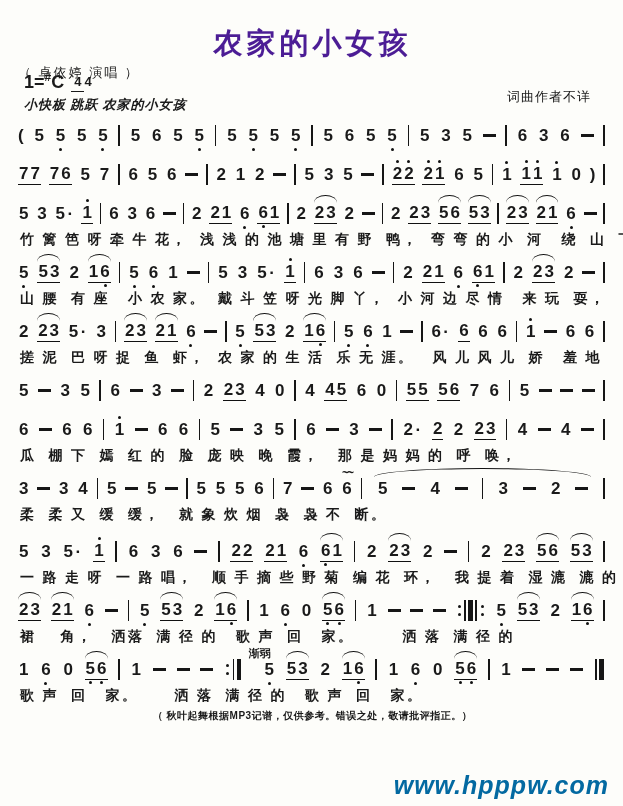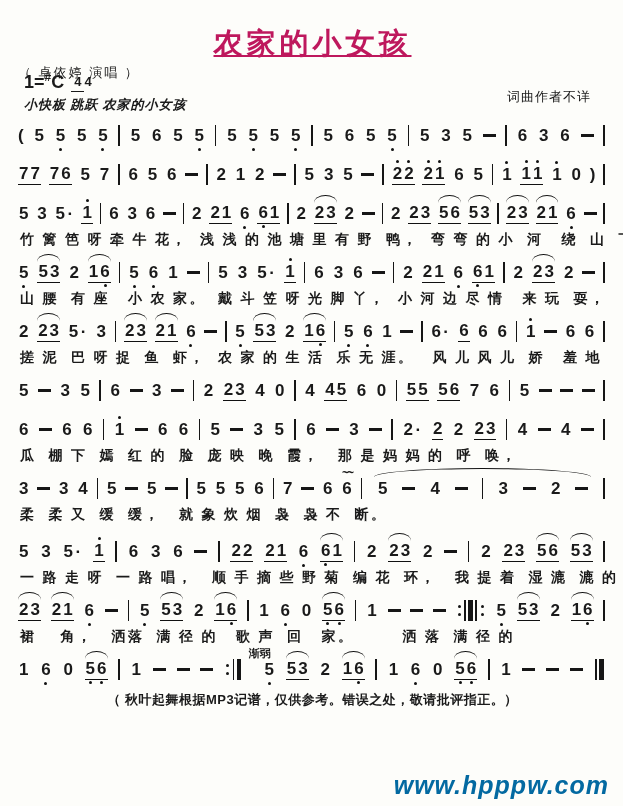--- a/index.html
+++ b/index.html
@@ -2,22 +2,22 @@
 <html><head>
 <meta charset="utf-8">
 <style>
   html,body{margin:0;padding:0;background:#e8e8e8;}
   .page{
     width:623px;height:806px;background:#fdfdfa;position:relative;
     font-family:"Liberation Sans",sans-serif;color:#1a1a1a;
     overflow:hidden;box-sizing:border-box;padding:8px 16px 0 18px;
   }
   
-  .title{text-align:center;font-size:29px;font-weight:bold;color:#be185d;
-    letter-spacing:4px;margin-top:16px;text-decoration:underline;}
+  .title{text-align:center;font-size:29px;font-weight:bold;color:#4c1d95;
+    letter-spacing:4px;margin-top:16px;}
   .singer{font-size:13px;margin-top:0;letter-spacing:2px;}
   .meta-row{position:relative;height:44px;margin-top:-14px;}
   .key{position:absolute;left:6px;top:2px;font-size:18px;font-weight:bold;}
   .key sup{font-size:12px;vertical-align:super;}
   .frac{display:inline-block;vertical-align:middle;text-align:center;
     font-size:13px;font-weight:bold;line-height:1;margin-left:7px;margin-top:-4px;}
   .frac .top{border-bottom:1.3px solid #1a1a1a;padding:0 3px 2px;}
   .frac .bot{padding-top:2px;}
   .tempo{position:absolute;left:6px;top:28px;font-size:13px;font-weight:bold;
     font-family:"Liberation Serif",serif;font-style:italic;letter-spacing:1px;}
@@ -54,21 +54,21 @@
   .bl2 .thick{display:inline-block;width:4.5px;height:21px;background:#161616;margin:0 1px;}
   .rd{display:inline-flex;flex-direction:column;justify-content:center;margin:0 2px;}
   .rd b{width:3px;height:3px;border-radius:50%;background:#161616;display:block;margin:2.5px 0;}
   .paren{font-size:17px;font-weight:bold;}
   .ann{position:relative;width:0;overflow:visible;}
   .ann b{position:absolute;top:-26px;left:-4px;font-size:11px;font-weight:bold;
     white-space:nowrap;font-family:"Liberation Serif",serif;}
   .lyr{font-family:"Liberation Serif",serif;font-size:14px;font-weight:bold;
     letter-spacing:2.5px;white-space:pre;margin:0 0 5px 2px;line-height:16px;}
   
-  .footnote{text-align:center;font-size:13px;font-weight:bold;margin-top:3px;
+  .footnote{text-align:center;font-size:10px;font-weight:bold;margin-top:3px;
     letter-spacing:0.5px;}
   .watermark{position:absolute;right:14px;bottom:6px;font-size:25px;font-weight:bold;
     font-style:italic;color:#0369a1;letter-spacing:1px;}
 </style>
 </head>
 <body>
 
 <div class="page">
   <div class="title">农家的小女孩</div>
   <div class="singer">（ 卓依婷 演唱 ）</div>
@@ -930,18 +930,19 @@
             <span class="d">1</span>
           </span>
           <span class="dash"></span>
           <span class="dash"></span>
           <span class="dash"></span>
           <span class="bl2">
             <i class="thin"></i>
             <i class="thick"></i>
           </span>
         </div>
+        <div class="lyr">歌 声  回   家。      洒 落  满 径 的   歌 声  回   家。</div>
       </div>
     </div>
 
   <div class="footnote">（ 秋叶起舞根据MP3记谱，仅供参考。错误之处，敬请批评指正。）</div>
   <div class="watermark">www.hpppw.com</div>
 </div>
 
 </body></html>

